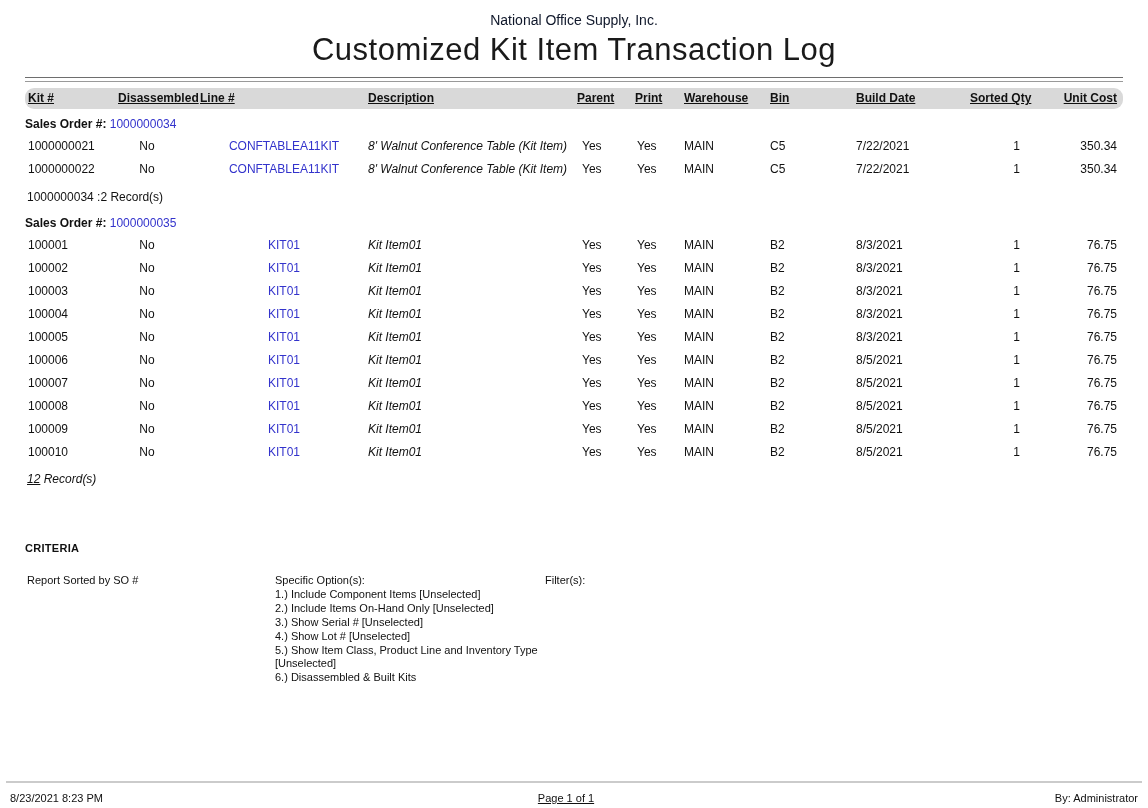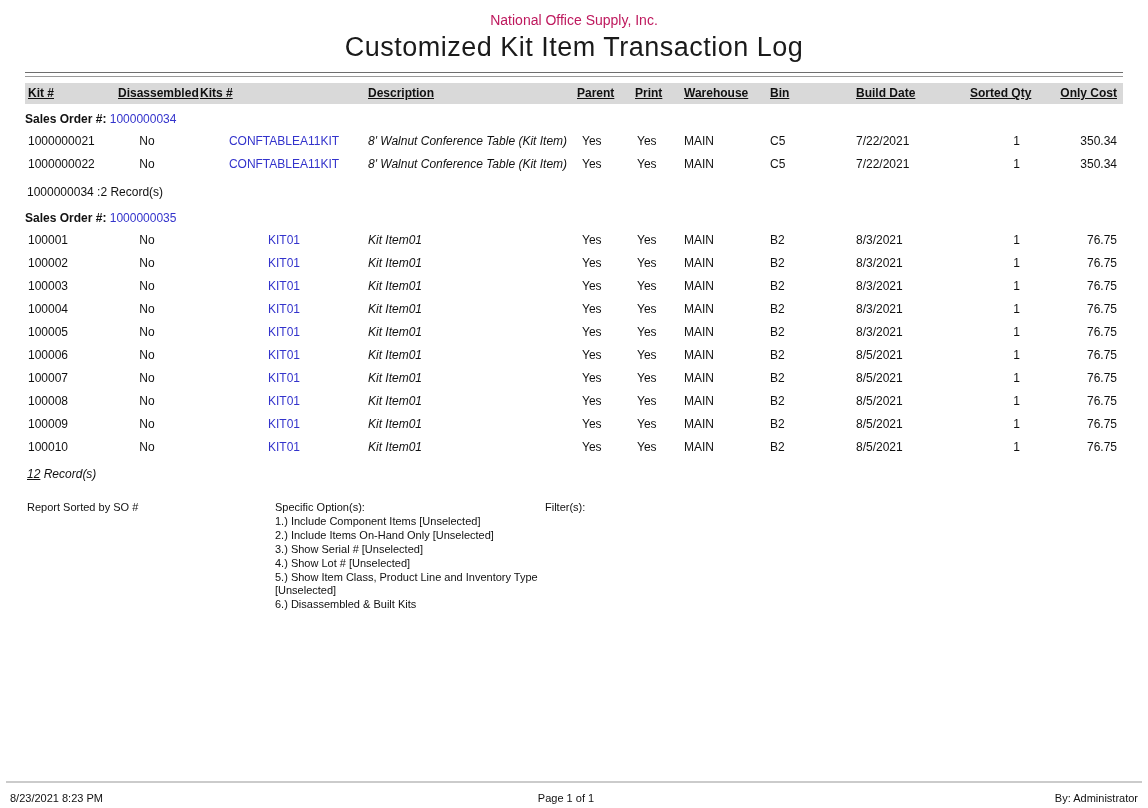--- a/index.html
+++ b/index.html
@@ -1,27 +1,27 @@
 <!DOCTYPE html>
 <html style="--link: #3333cc; --bar-bg: #d9d9d9;"><head>
 <meta charset="utf-8">
 <style>
   :root { --link:#3333cc; --bar-bg:#d9d9d9; --ink:#111; }
   * { margin:0; padding:0; box-sizing:border-box; }
   body { background:#fff; font-family:"Liberation Sans", sans-serif; color:var(--ink); }
   .page { position:relative; width:1148px; height:808px; background:#fff; overflow:hidden; }
 
-  .report-company { padding-top:12px; text-align:center; font-size:14px; color:#be185d; }
-  .report-title { text-align:center; font-size:27px; font-weight:400; margin-top:4px; color:#1a1a1a; letter-spacing:0.5px; }
+  .report-company { padding-top:12px; text-align:center; font-size:14px; color:#0f172a; }
+  .report-title { text-align:center; font-size:31px; font-weight:400; margin-top:4px; color:#1a1a1a; letter-spacing:0.5px; }
 
   .content { margin:0 25px; }
   .double-rule { margin-top:9px; height:5px; border-top:1px solid #6e6e6e; border-bottom:1px solid #9a9a9a; }
 
   .rowgrid { display:grid; grid-template-columns:90px 82px 168px 209px 58px 49px 86px 86px 114px 50px 97px; padding-left:3px; }
-  .thead { margin-top:6px; background:var(--bar-bg); padding-top:3px; padding-bottom:4px; }
+  .thead { margin-top:6px; background:var(--bar-bg); padding-top:3px; padding-bottom:4px;border-radius:9px; }
   .hc { font-size:12px; font-weight:bold; text-decoration:underline; white-space:nowrap; }
   .hc.r { text-align:right; }
 
   .so-line { padding-top:8px; font-size:12px; }
   .so-label { font-weight:bold; }
   .so-number { color:var(--link); cursor:pointer; }
 
   .trow { padding-top:8px; font-size:12px; line-height:15px; }
   .c { white-space:nowrap; }
   .c-desc { white-space:normal;font-style:italic; }
@@ -37,46 +37,46 @@
   .total-count { text-decoration:underline; }
 
   .criteria-heading { margin-top:56px; font-size:11px; font-weight:600; letter-spacing:0.3px; }
   .criteria-grid { margin-top:20px; display:grid; grid-template-columns:250px 270px auto; font-size:11px; line-height:13.5px; }
   .criteria-col1 { padding-left:2px; }
   .criteria-options div { margin-bottom:0.5px; }
 
   .footer { position:absolute; left:0; right:0; bottom:4px; }
   .footer-rule { border-top:2px solid #cbcbcb; margin:0 6px 9px 6px; }
   .footer-row { display:flex; justify-content:space-between; align-items:baseline; padding:0 10px; font-size:11px; }
-  .footer-center { position:absolute; left:0; right:16px; text-align:center; }
+  .footer-center { position:absolute; left:0; right:16px; text-align:center;text-decoration:underline; }
   .footer-left, .footer-right { position:relative; z-index:1; background:#fff;text-align:center; }
 </style>
 </head>
 <body>
 
 <div class="page">
 
   <div class="report-company">National Office Supply, Inc.</div>
   <div class="report-title">Customized Kit Item Transaction Log</div>
 
   <div class="content">
     <div class="double-rule"></div>
 
     <div class="thead rowgrid">
       <div class="hc">Kit #</div>
       <div class="hc">Disassembled</div>
-      <div class="hc">Kits #</div>
+      <div class="hc">Line #</div>
       <div class="hc">Description</div>
       <div class="hc">Parent</div>
       <div class="hc">Print</div>
       <div class="hc">Warehouse</div>
       <div class="hc">Bin</div>
       <div class="hc">Build Date</div>
       <div class="hc r">Sorted Qty</div>
-      <div class="hc r">Only Cost</div>
+      <div class="hc r">Unit Cost</div>
     </div>
 
     <div>
   <div class="group">
     <div class="so-line">
       <span class="so-label">Sales Order #:</span>
       <span class="so-number">1000000034</span>
     </div>
     <div>
   <div class="trow rowgrid">
@@ -256,20 +256,21 @@
     <div class="c c-cost">76.75</div>
   </div>
 </div>
   </div>
 </div>
 
     <div class="total-line">
       <span class="total-count">12</span><span> Record(s)</span>
     </div>
 
+    <div class="criteria-heading">CRITERIA</div>
 
     <div class="criteria-grid">
       <div class="criteria-col1">Report Sorted by SO #</div>
       <div>
         <div>Specific Option(s):</div>
         <div class="criteria-options">
           <div>1.) Include Component Items [Unselected]</div>
           <div>2.) Include Items On-Hand Only [Unselected]</div>
           <div>3.) Show Serial # [Unselected]</div>
           <div>4.) Show Lot # [Unselected]</div>

